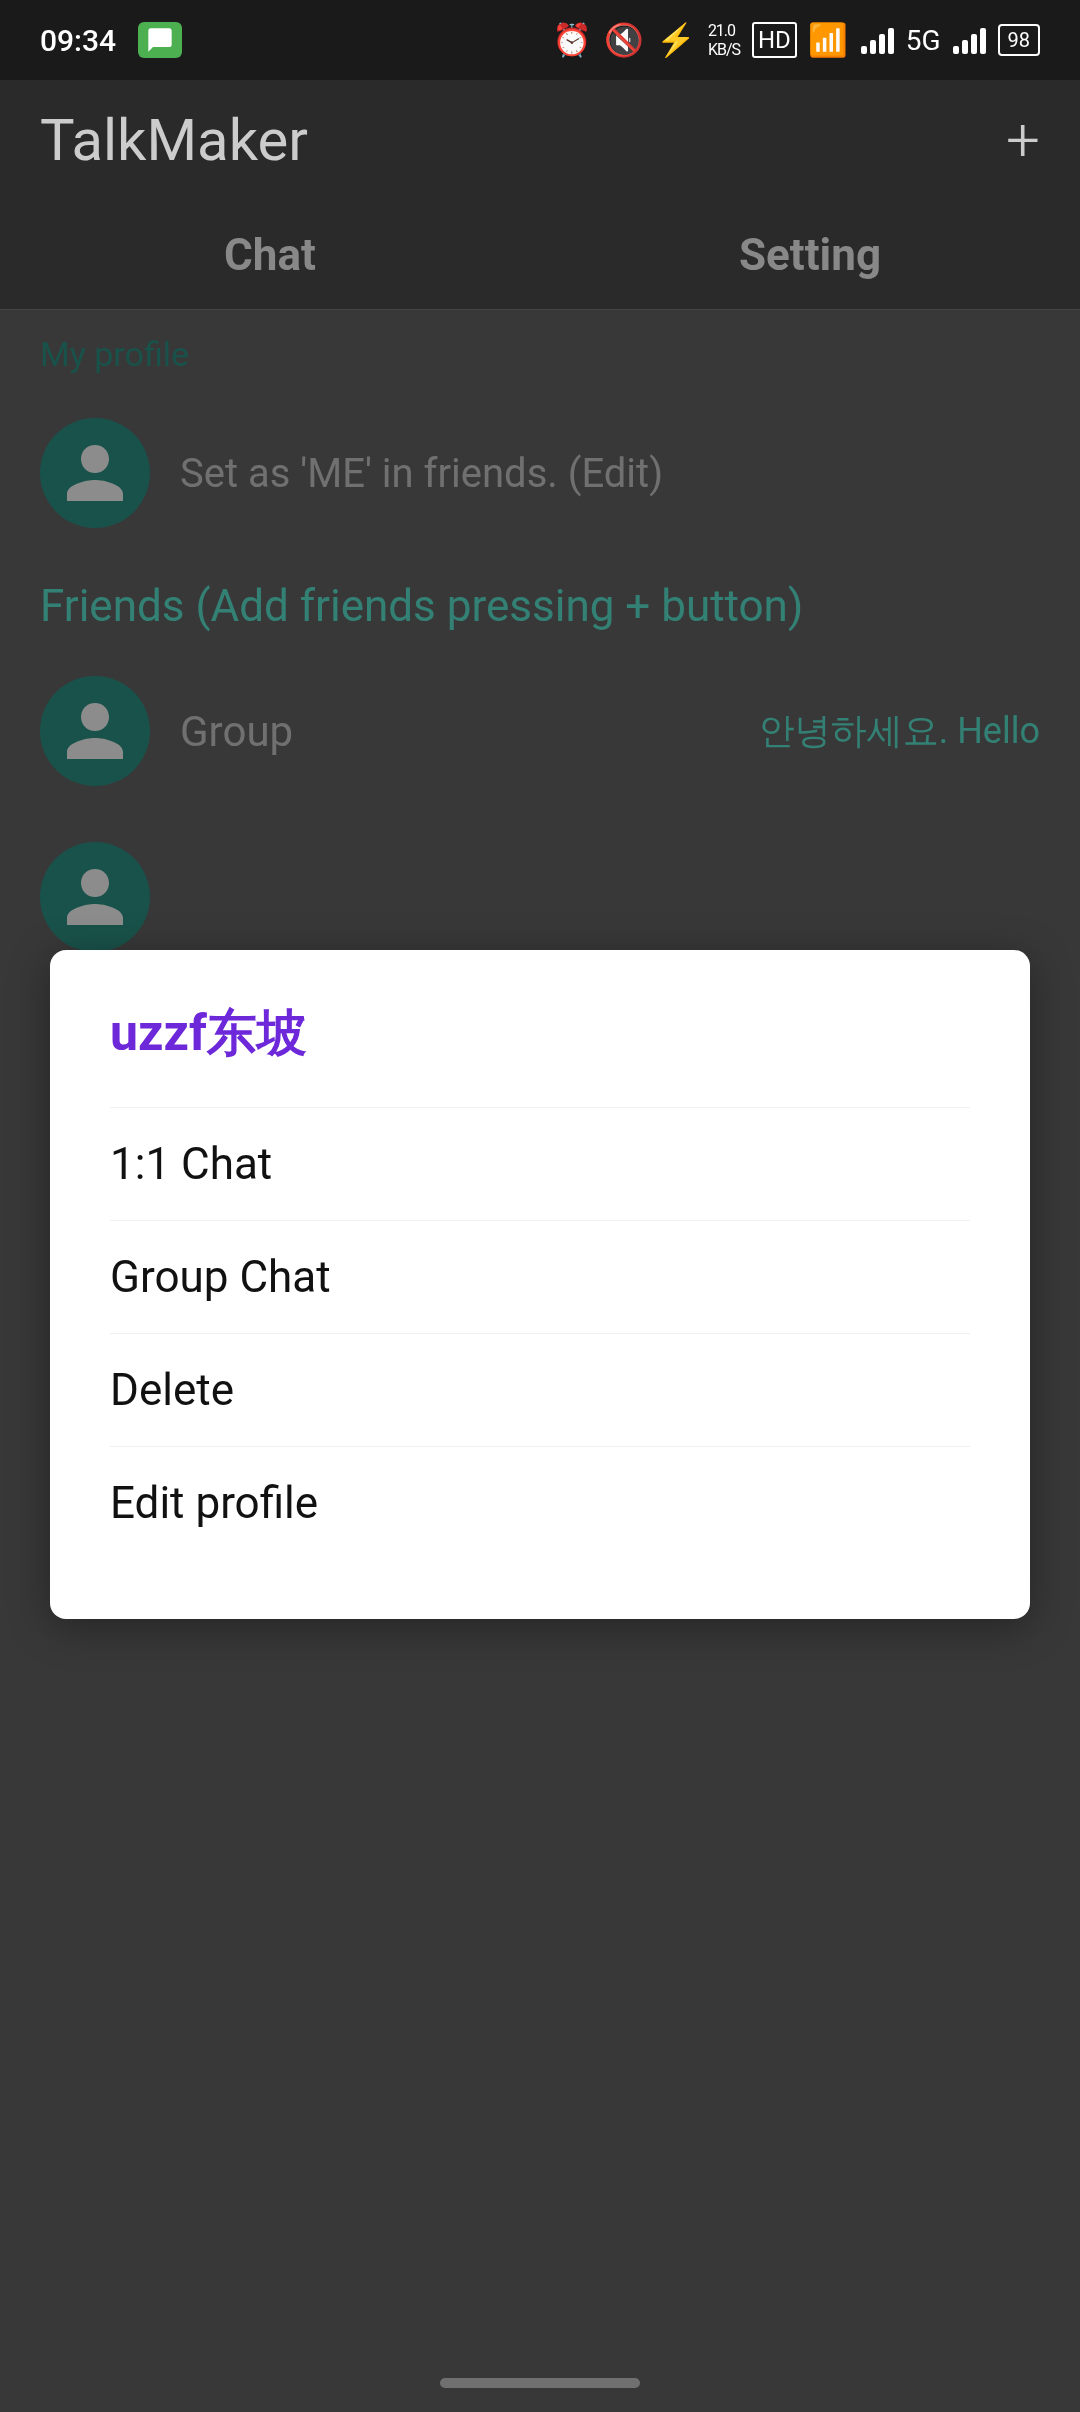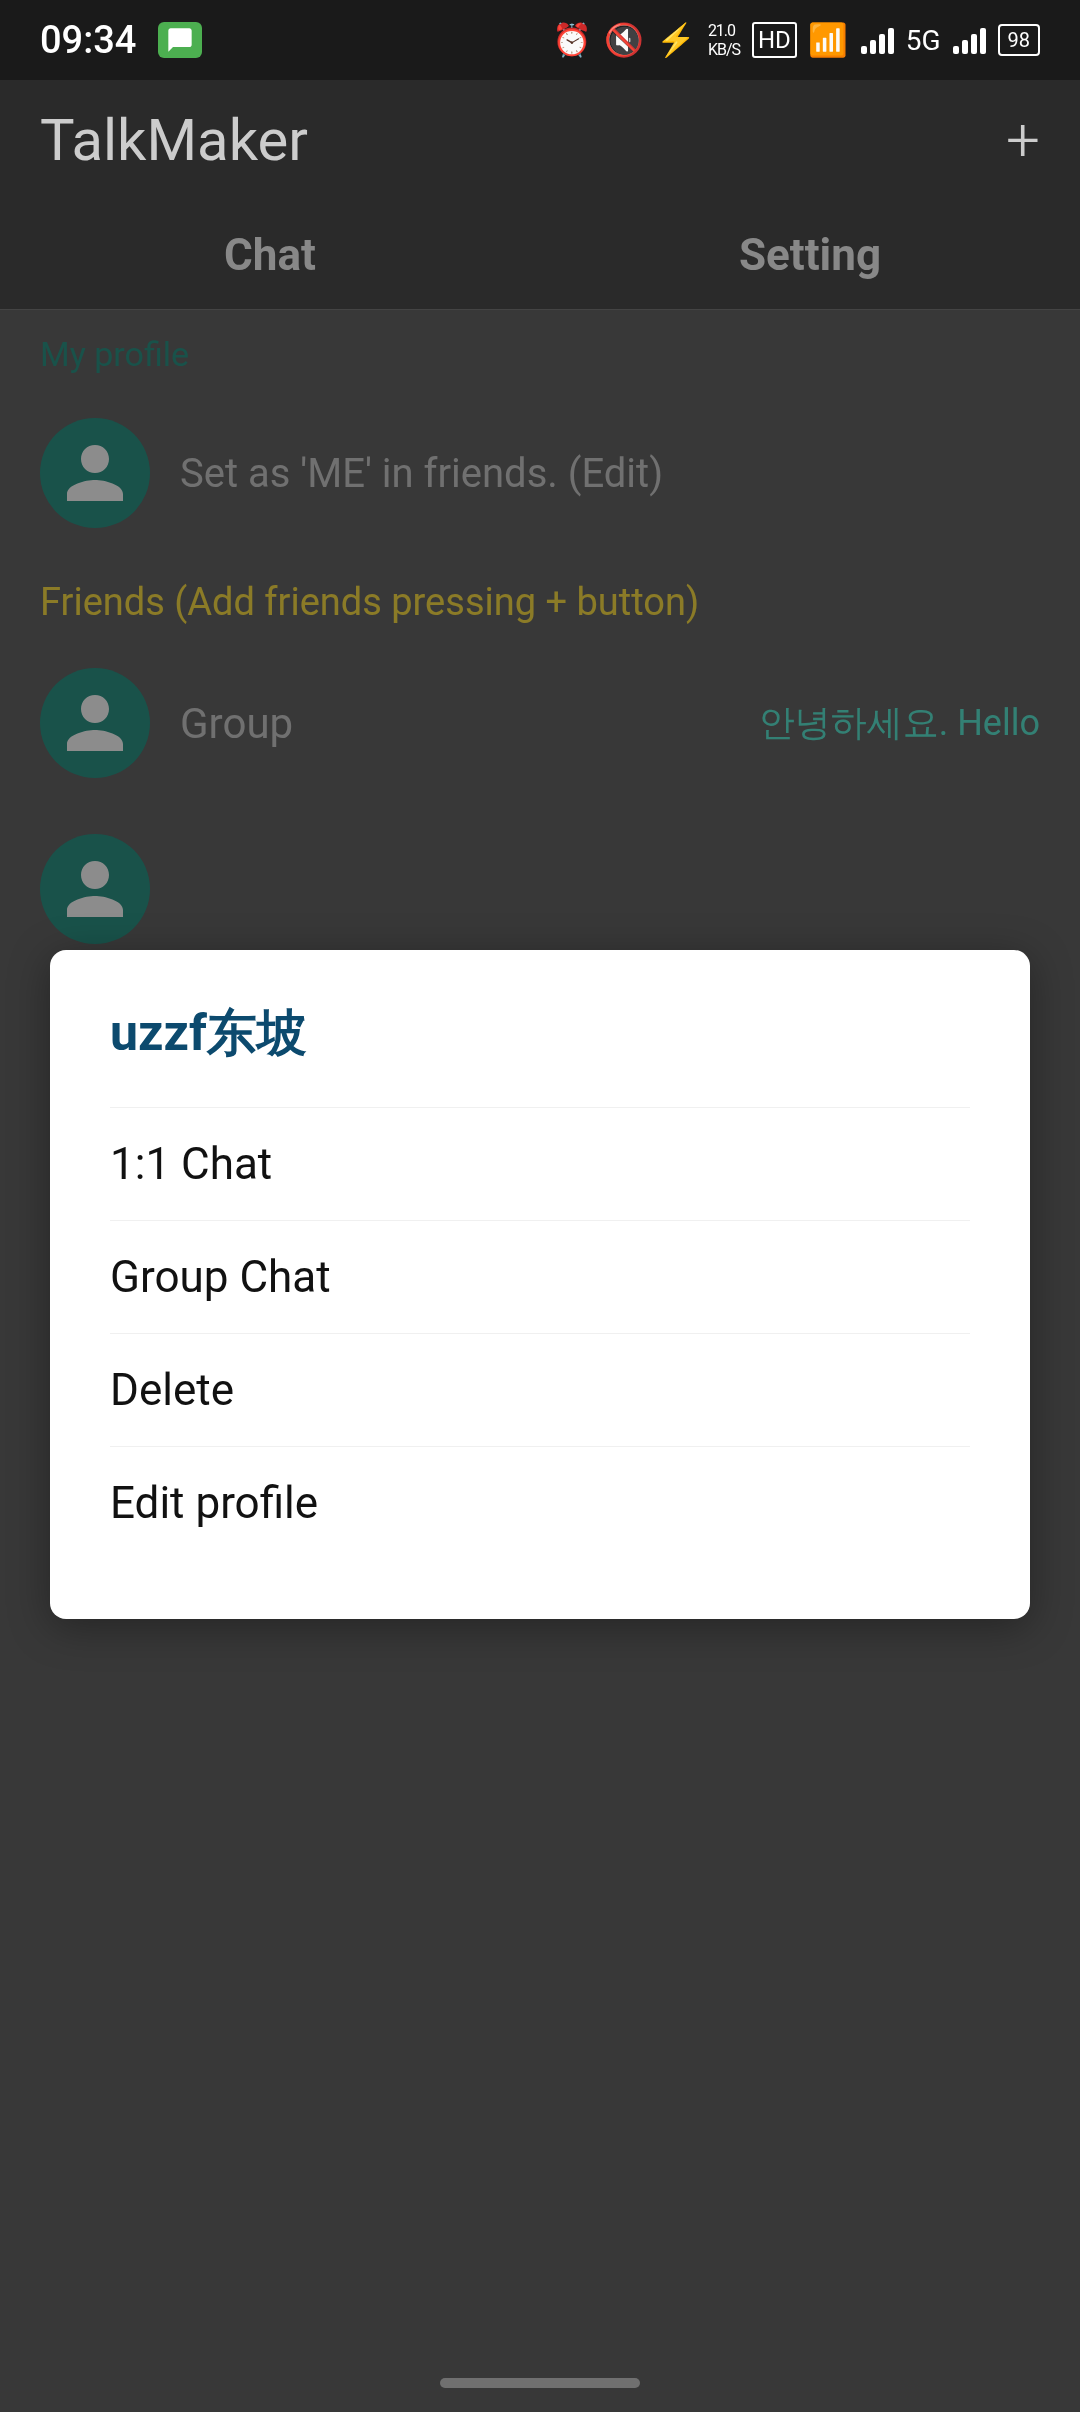--- a/index.html
+++ b/index.html
@@ -20,21 +20,21 @@
       height: 80px;
       background: #1a1a1a;
       display: flex;
       align-items: center;
       justify-content: space-between;
       padding: 0 40px;
       color: white;
     }
 
     .status-time {
-      font-size: 38px;
+      font-size: 30px;
       font-weight: 500;
       color: white;
     }
 
     .status-icons {
       display: flex;
       align-items: center;
       gap: 12px;
       font-size: 28px;
       color: white;
@@ -157,22 +157,22 @@
       fill: white;
     }
 
     .profile-text {
       font-size: 40px;
       color: #cccccc;
     }
 
     .friends-label {
       padding: 24px 40px 16px;
-      font-size: 38px;
-      color: #fde047;
+      font-size: 44px;
+      color: #5eead4;
       background: #666;
     }
 
     .friend-row {
       display: flex;
       align-items: center;
       padding: 28px 40px;
       background: #666;
       gap: 30px;
     }
@@ -208,21 +208,21 @@
       background: white;
       border-radius: 16px;
       z-index: 20;
       padding: 50px 60px 60px;
       box-shadow: 0 8px 40px rgba(0,0,0,0.35);
     }
 
     .context-menu-title {
       font-size: 50px;
       font-weight: 700;
-      color: #0c4a6e;
+      color: #6d28d9;
       margin-bottom: 40px;
     }
 
     .context-menu-item {
       font-size: 44px;
       color: #111;
       padding: 30px 0;
       cursor: pointer;
       border-top: 1px solid #f0f0f0;
     }

